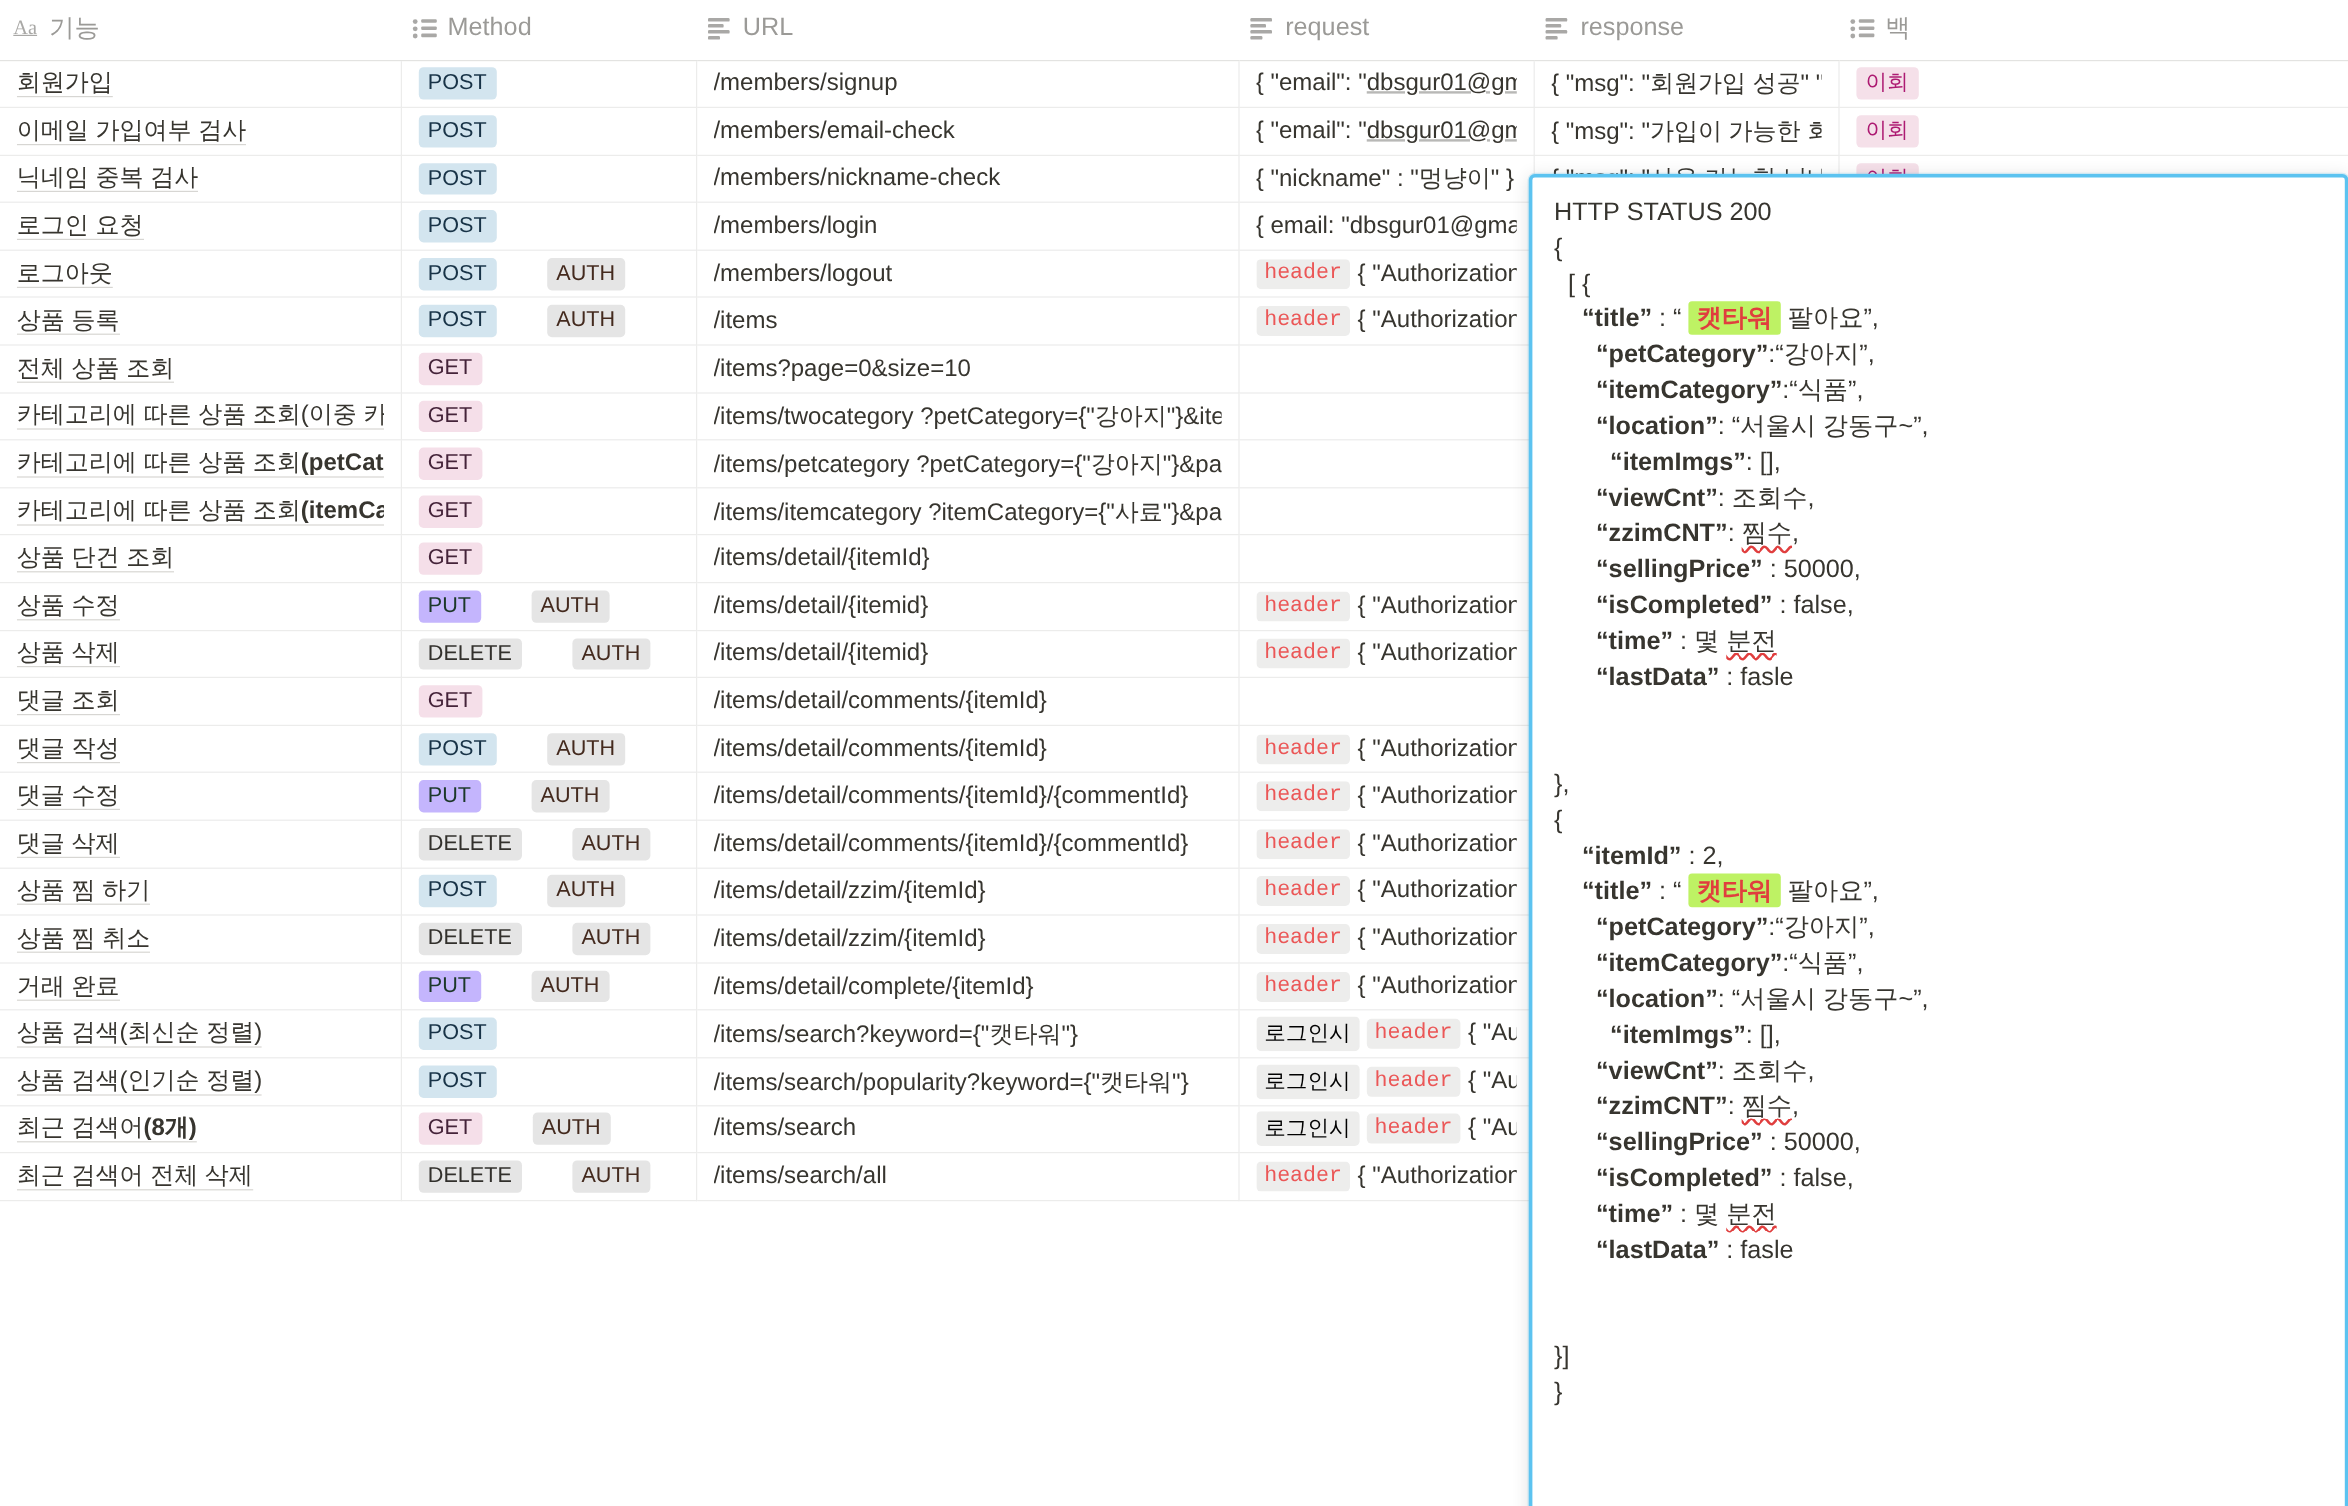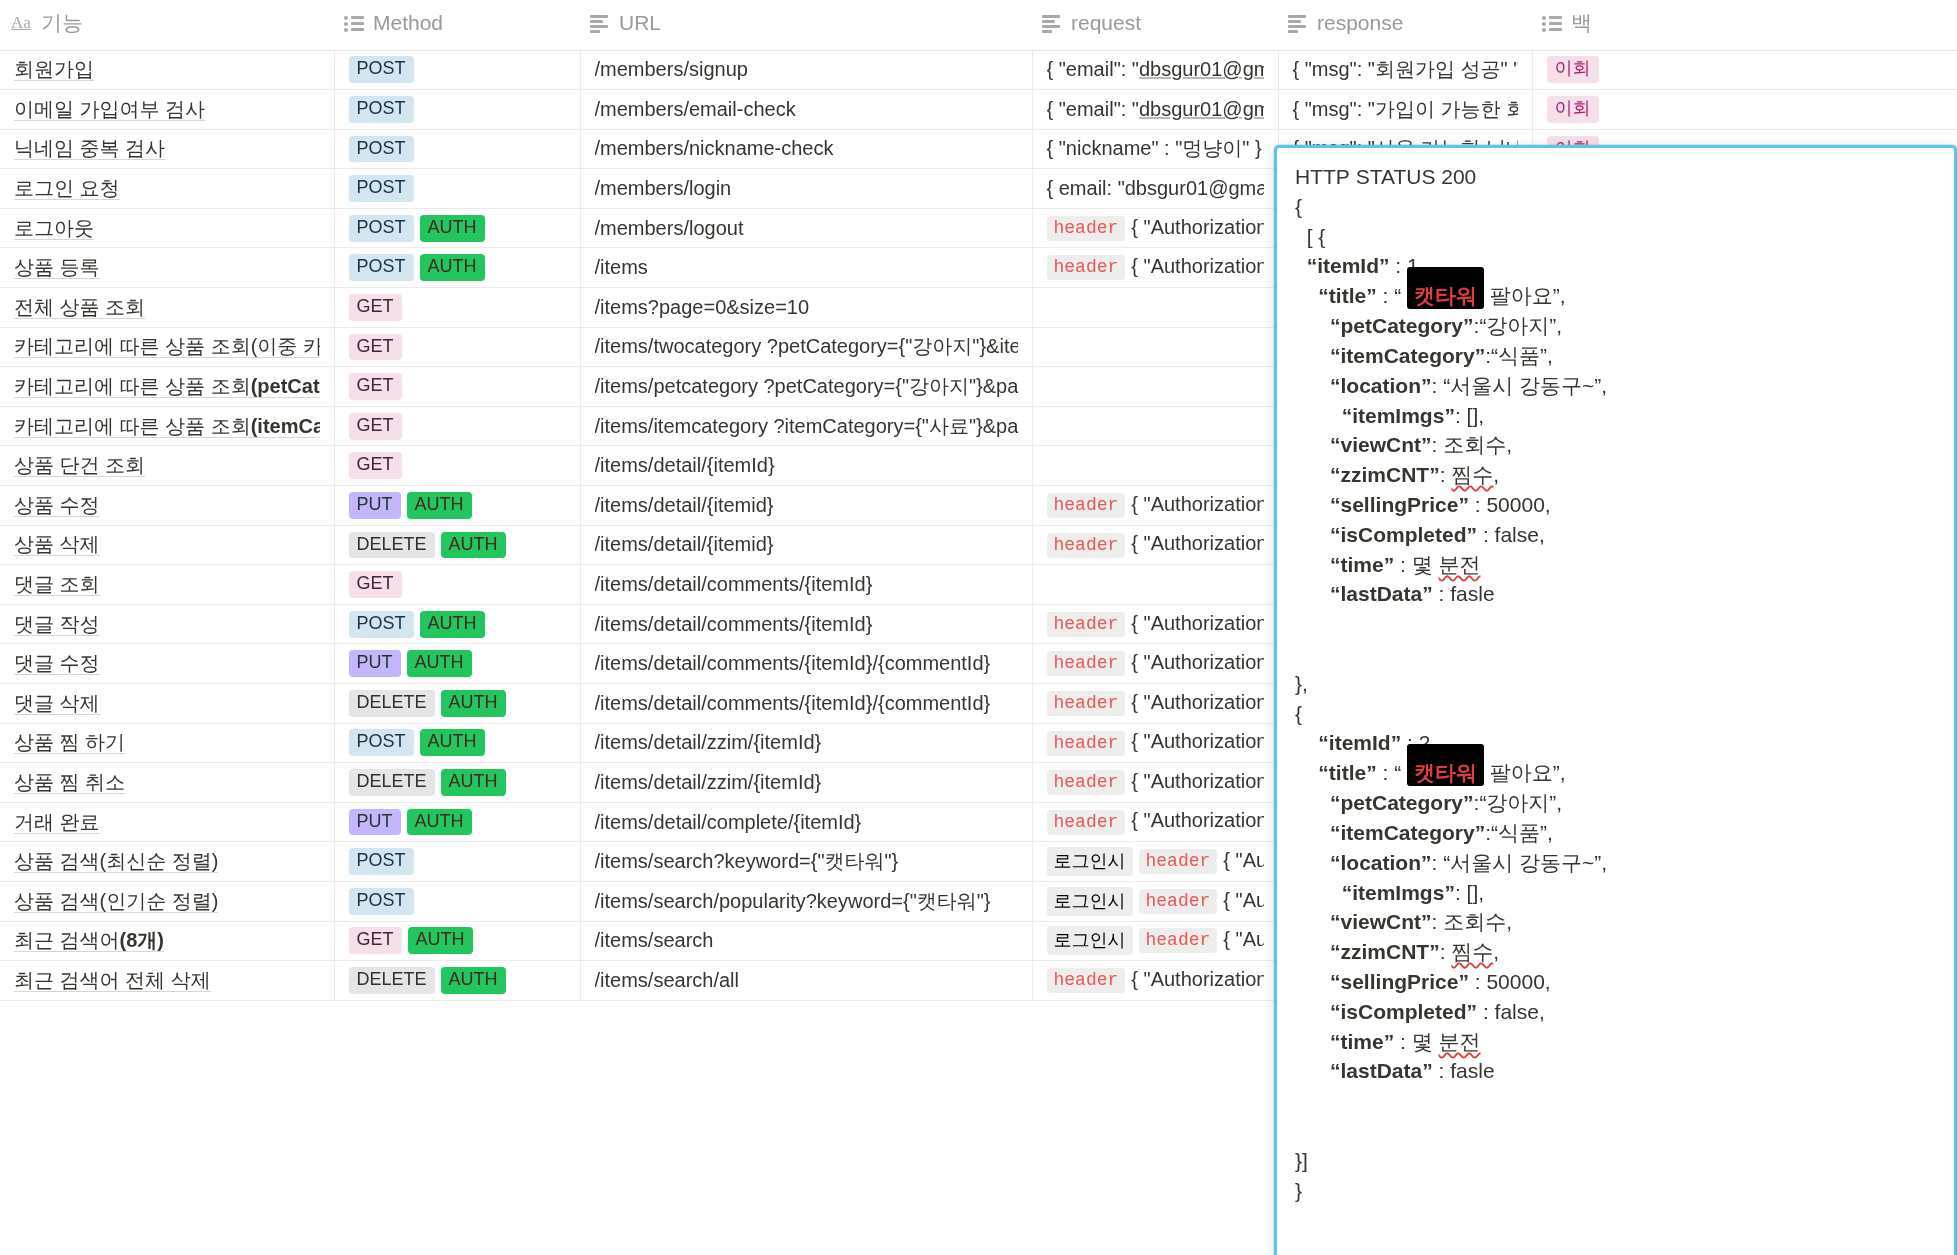--- a/index.html
+++ b/index.html
@@ -133,21 +133,21 @@
     border-radius: 4px;
     padding: 3px 8px 4px;
     font-size: 18px;
     line-height: 1.1;
     white-space: nowrap;
   }
   .tag-post   { background: #d3e5ef; color: #183347; }
   .tag-get    { background: #f5dfe9; color: #442339; }
   .tag-put    { background: #c4b5fd; color: #1c3829; }
   .tag-delete { background: #e5e5e5; color: #32302c; }
-  .tag-auth   { background: #22c55e; color: #442a1e; }
+  .tag-auth   { background: #e5e5e5; color: #442a1e; margin-left: 36px; }
   .tag-pink   { background: #f5e0e9; color: #ad1a72; }
 
   .inl {
     display: inline-block;
     border-radius: 4px;
     padding: 2px 7px 3px;
     font-size: 18px;
     background: #ededec;
     font-family: "Liberation Mono", "DejaVu Sans Mono", monospace;
     margin-right: 6px;
@@ -177,24 +177,24 @@
     overflow: hidden;
     font-size: 21px;
     line-height: 1.42;
     color: #37352f;
   }
 
   #overlay .line { white-space: pre; }
   #overlay .line b { font-weight: 700; }
 
   #overlay .hl {
-    background: #000000;
+    background: #bef264;
     color: #e03e3e;
     border-radius: 3px;
-    padding: 17px 7px 2px;
+    padding: 3px 7px 2px;
     font-weight: 700;
   }
 
   .sq {
     text-decoration: underline;
     text-decoration-style: wavy;
     text-decoration-color: #e03e3e;
     text-decoration-thickness: 2px;
     text-underline-offset: 3px;
   }
@@ -829,21 +829,20 @@
             <div class="tags"></div>
           </td>
         </tr>
       </tbody>
   </table>
 
   <div id="overlay">
       <div class="line">HTTP&nbsp;STATUS&nbsp;200</div>
       <div class="line">{</div>
       <div class="line">&nbsp;&nbsp;[&nbsp;{</div>
-      <div class="line">&nbsp;&nbsp;<b>“itemId”</b>&nbsp;:&nbsp;1,</div>
       <div class="line">&nbsp;&nbsp;&nbsp;&nbsp;<b>“title”</b>&nbsp;:&nbsp;“&nbsp;<span class="hl">캣타워</span>&nbsp;팔아요”,</div>
       <div class="line">&nbsp;&nbsp;&nbsp;&nbsp;&nbsp;&nbsp;<b>“petCategory”</b>:“강아지”,</div>
       <div class="line">&nbsp;&nbsp;&nbsp;&nbsp;&nbsp;&nbsp;<b>“itemCategory”</b>:“식품”,</div>
       <div class="line">&nbsp;&nbsp;&nbsp;&nbsp;&nbsp;&nbsp;<b>“location”</b>:&nbsp;“서울시&nbsp;강동구~”,</div>
       <div class="line">&nbsp;&nbsp;&nbsp;&nbsp;&nbsp;&nbsp;&nbsp;&nbsp;<b>“itemImgs”</b>:&nbsp;[],</div>
       <div class="line">&nbsp;&nbsp;&nbsp;&nbsp;&nbsp;&nbsp;<b>“viewCnt”</b>:&nbsp;조회수,</div>
       <div class="line">&nbsp;&nbsp;&nbsp;&nbsp;&nbsp;&nbsp;<b>“zzimCNT”</b>:&nbsp;<span class="sq">찜수</span>,</div>
       <div class="line">&nbsp;&nbsp;&nbsp;&nbsp;&nbsp;&nbsp;<b>“sellingPrice”</b>&nbsp;:&nbsp;50000,</div>
       <div class="line">&nbsp;&nbsp;&nbsp;&nbsp;&nbsp;&nbsp;<b>“isCompleted”</b>&nbsp;:&nbsp;false,</div>
       <div class="line">&nbsp;&nbsp;&nbsp;&nbsp;&nbsp;&nbsp;<b>“time”</b>&nbsp;:&nbsp;몇&nbsp;<span class="sq">분전</span></div>

